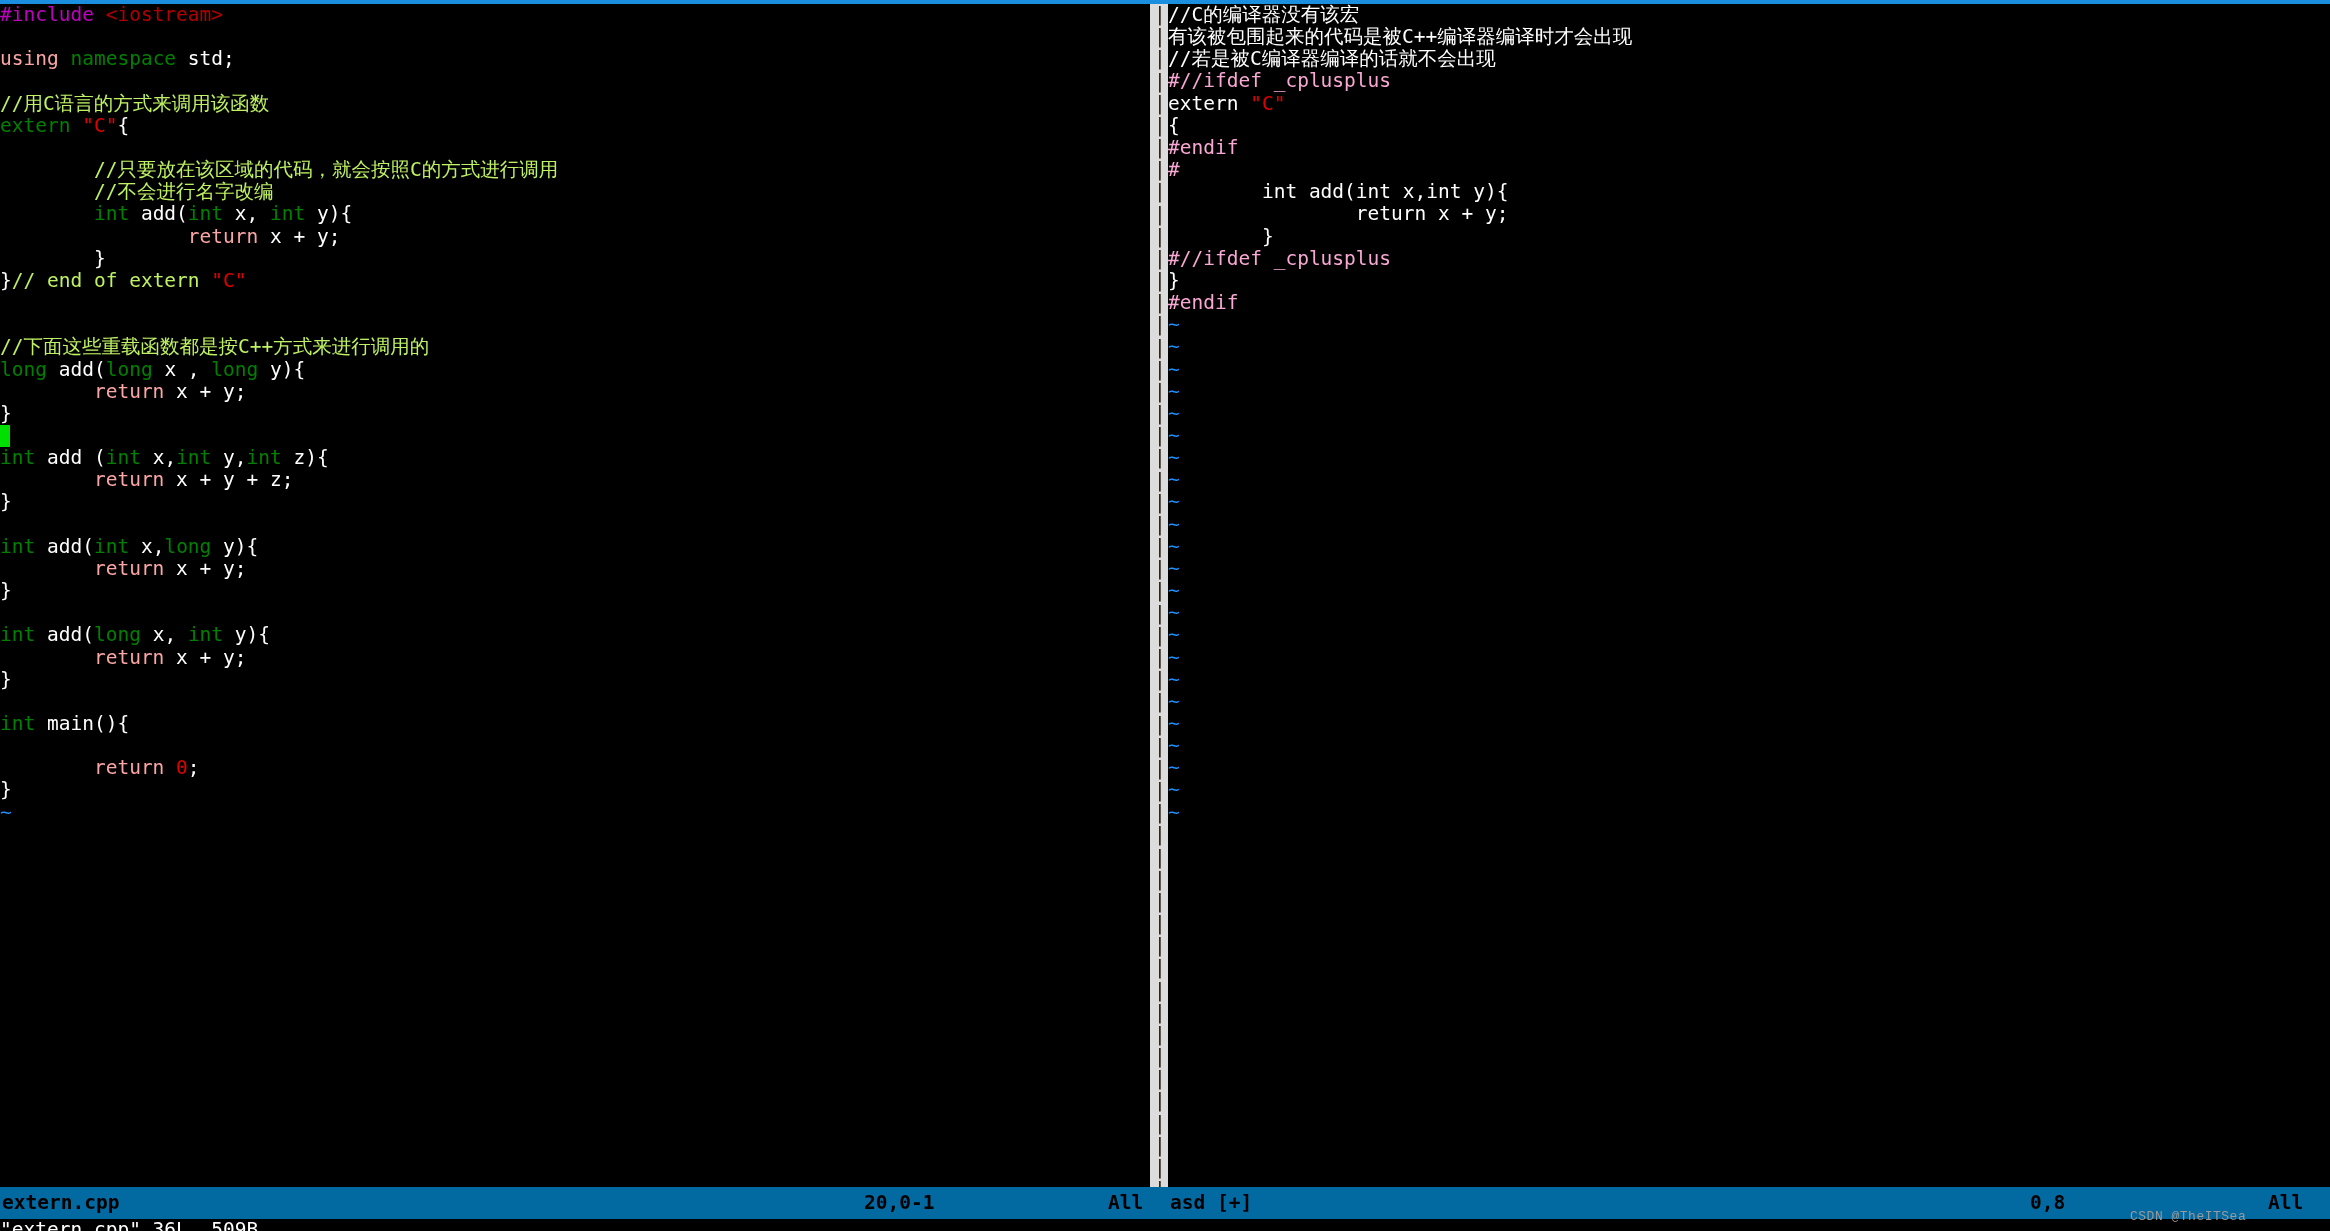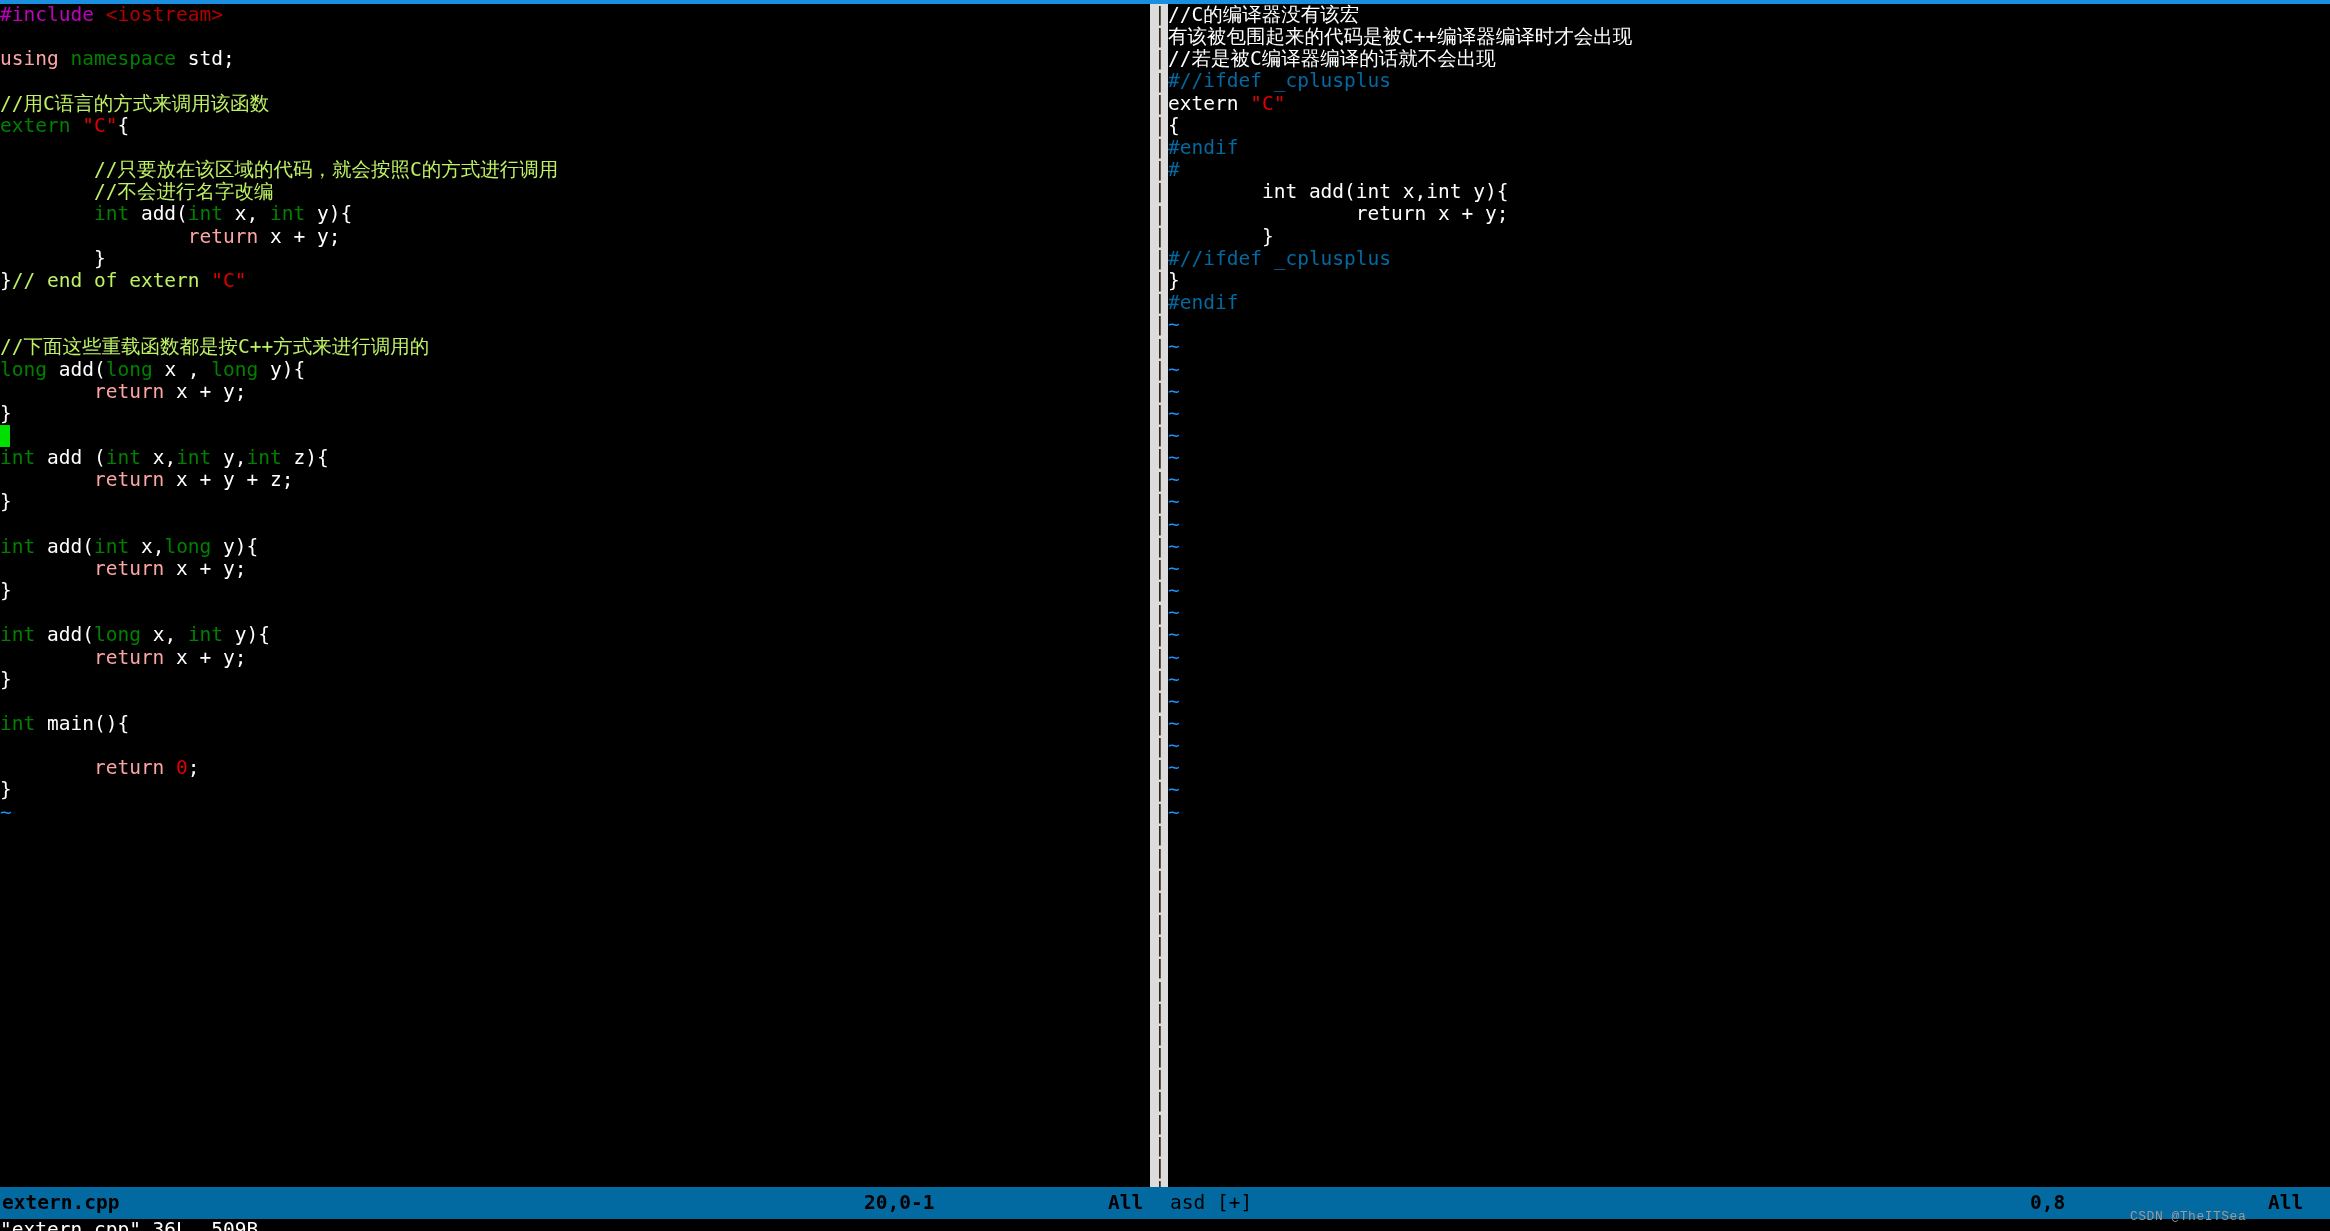--- a/index.html
+++ b/index.html
@@ -62,21 +62,21 @@
 
   
   .c-pre      { color: #c000c0; }   
   .c-inc      { color: #b00000; }   
   .c-stmt     { color: #fca5a5; }   
   .c-type     { color: #008000; }   
   .c-comment  { color: #bef264; }   
   .c-string   { color: #e00000; }   
   .c-num      { color: #e00000; }   
   .c-plain    { color: #ffffff; }
-  .c-blue     { color: #0369a1; }   
+  .c-blue     { color: #f9a8d4; }   
   .c-tilde    { color: #1e90ff; }
 
   .cursor {
     display: inline-block;
     width: 9.6px; height: 22px;
     background: #00e000;
     vertical-align: text-bottom;
   }
 
   
@@ -88,21 +88,21 @@
     color: #000000;
     font-size: 19.5px;
     line-height: 32px;
     white-space: pre;
     overflow: hidden;
   }
   .st-seg { position: absolute; top: 0; white-space: pre; font-weight: bold; }
   #st-file   { left: 2px; }
   #st-lpos   { left: 864px; }
   #st-lperc  { left: 1108px; }
-  #st-rfile  { left: 1170px; font-weight: normal; }
+  #st-rfile  { left: 1170px; font-weight: bold; }
   #st-rpos   { left: 2030px; }
   #st-rperc  { left: 2268px; }
 
   #watermark {
     position: absolute;
     left: 2130px; top: 1209px;
     font-size: 13px;
     color: #9a9a9a;
     letter-spacing: 0.5px;
     white-space: pre;

